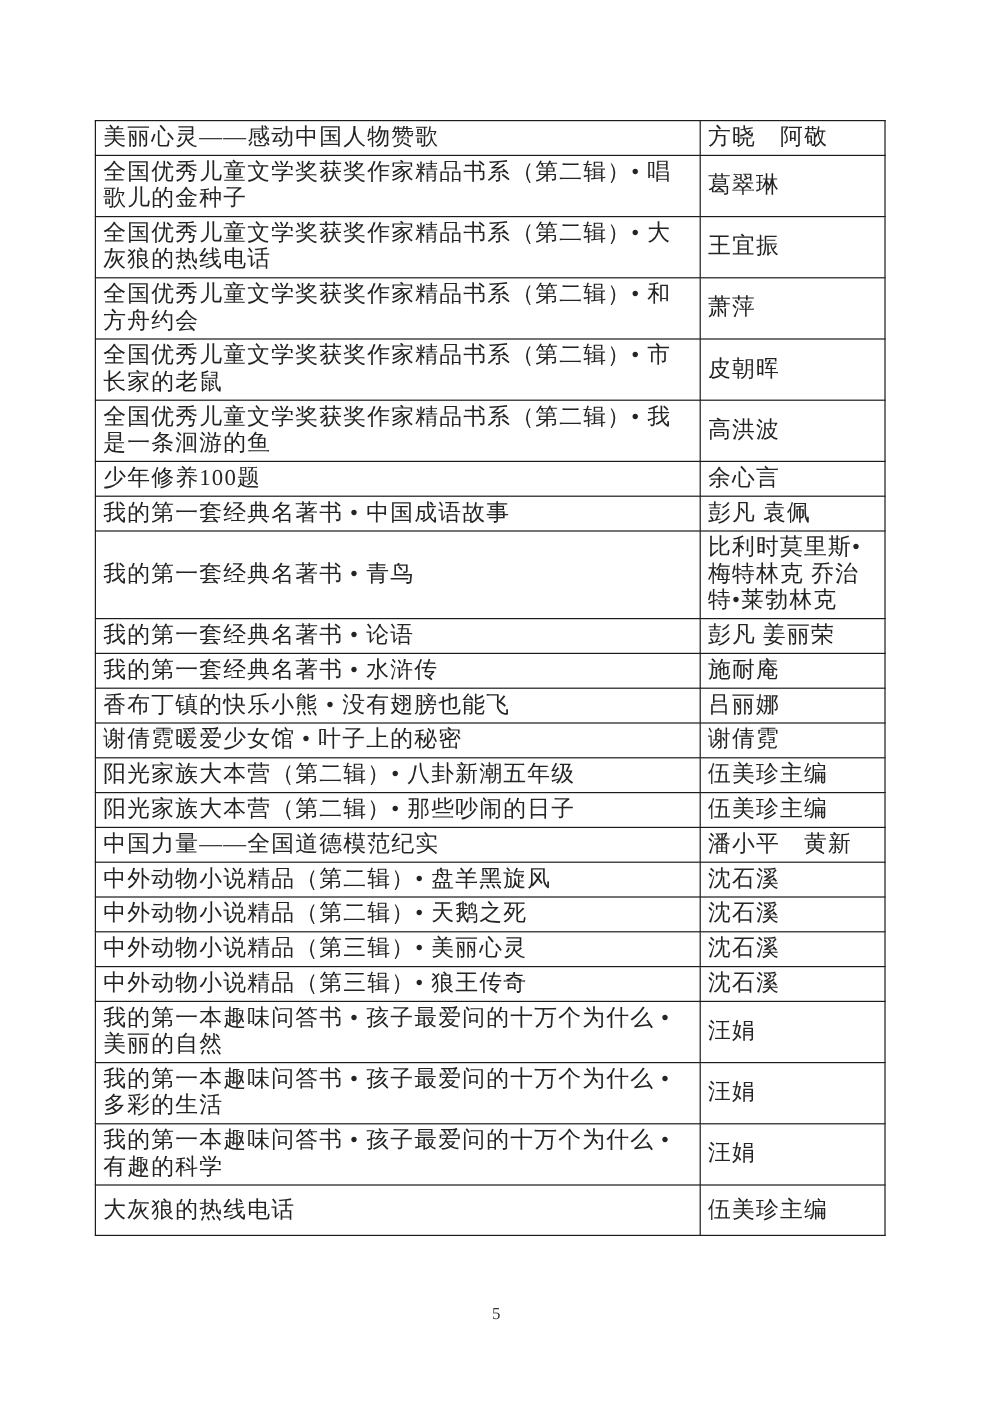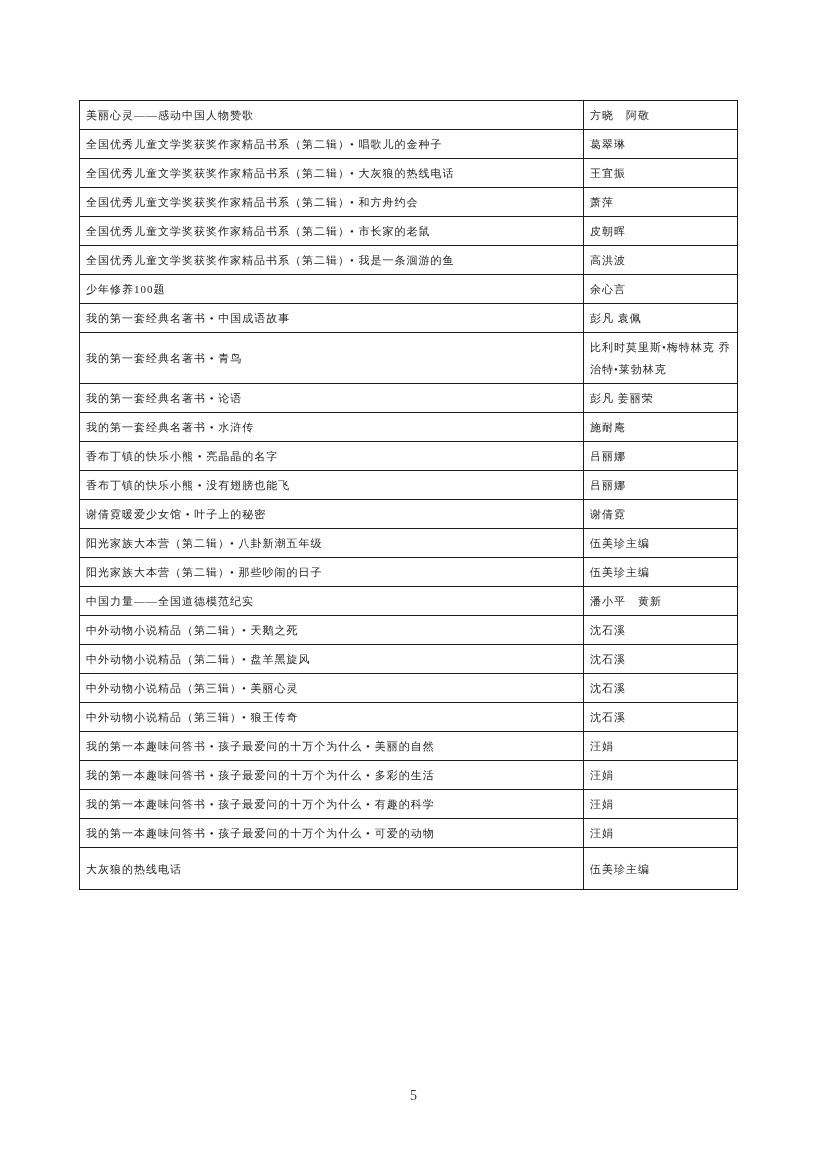--- a/index.html
+++ b/index.html
@@ -20,21 +20,21 @@
     left: 79px;
     top: 100px;
     width: 658px;
     border-collapse: collapse;
     table-layout: fixed;
   }
   table.book-table td {
     border: 1.5px solid #1c1c1c;
     vertical-align: middle;
     color: #242424;
-    font-size: 11px;
+    font-size: 19px;
     letter-spacing: 1px;
     line-height: 22px;
     padding: 3px 6px;
     height: 29px;
     word-break: break-all;
   }
   td.title-cell { width: 504px; }
   td.author-cell { width: 154px; }
   tr:last-child td { height: 42px; }
   .page-number {
@@ -93,49 +93,45 @@
     </tr>
         <tr>
       <td class="title-cell">我的第一套经典名著书 • 论语</td>
       <td class="author-cell">彭凡 姜丽荣</td>
     </tr>
         <tr>
       <td class="title-cell">我的第一套经典名著书 • 水浒传</td>
       <td class="author-cell">施耐庵</td>
     </tr>
         <tr>
-      <td class="title-cell">香布丁镇的快乐小熊 • 亮晶晶的名字</td>
-      <td class="author-cell">吕丽娜</td>
-    </tr>
-        <tr>
       <td class="title-cell">香布丁镇的快乐小熊 • 没有翅膀也能飞</td>
       <td class="author-cell">吕丽娜</td>
     </tr>
         <tr>
       <td class="title-cell">谢倩霓暖爱少女馆 • 叶子上的秘密</td>
       <td class="author-cell">谢倩霓</td>
     </tr>
         <tr>
       <td class="title-cell">阳光家族大本营（第二辑）• 八卦新潮五年级</td>
       <td class="author-cell">伍美珍主编</td>
     </tr>
         <tr>
       <td class="title-cell">阳光家族大本营（第二辑）• 那些吵闹的日子</td>
       <td class="author-cell">伍美珍主编</td>
     </tr>
         <tr>
       <td class="title-cell">中国力量——全国道德模范纪实</td>
       <td class="author-cell">潘小平　黄新</td>
     </tr>
         <tr>
-      <td class="title-cell">中外动物小说精品（第二辑）• 天鹅之死</td>
+      <td class="title-cell">中外动物小说精品（第二辑）• 盘羊黑旋风</td>
       <td class="author-cell">沈石溪</td>
     </tr>
         <tr>
-      <td class="title-cell">中外动物小说精品（第二辑）• 盘羊黑旋风</td>
+      <td class="title-cell">中外动物小说精品（第二辑）• 天鹅之死</td>
       <td class="author-cell">沈石溪</td>
     </tr>
         <tr>
       <td class="title-cell">中外动物小说精品（第三辑）• 美丽心灵</td>
       <td class="author-cell">沈石溪</td>
     </tr>
         <tr>
       <td class="title-cell">中外动物小说精品（第三辑）• 狼王传奇</td>
       <td class="author-cell">沈石溪</td>
     </tr>
@@ -145,24 +141,20 @@
     </tr>
         <tr>
       <td class="title-cell">我的第一本趣味问答书 • 孩子最爱问的十万个为什么 • 多彩的生活</td>
       <td class="author-cell">汪娟</td>
     </tr>
         <tr>
       <td class="title-cell">我的第一本趣味问答书 • 孩子最爱问的十万个为什么 • 有趣的科学</td>
       <td class="author-cell">汪娟</td>
     </tr>
         <tr>
-      <td class="title-cell">我的第一本趣味问答书 • 孩子最爱问的十万个为什么 • 可爱的动物</td>
-      <td class="author-cell">汪娟</td>
-    </tr>
-        <tr>
       <td class="title-cell">大灰狼的热线电话</td>
       <td class="author-cell">伍美珍主编</td>
     </tr>
       </tbody>
   </table>
 
   <div class="page-number">5</div>
 
 </div>
 

